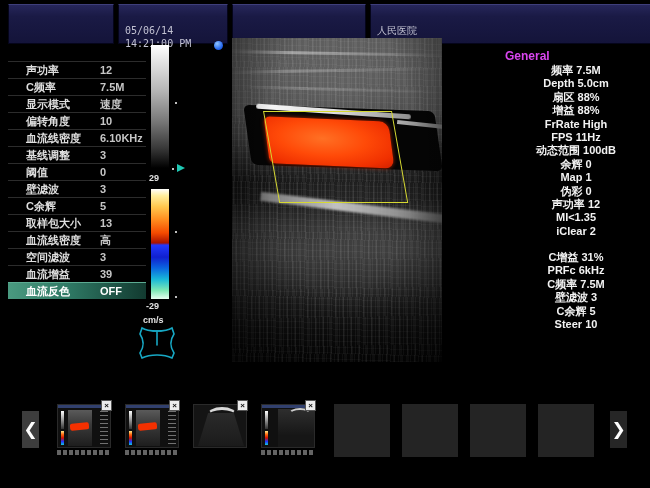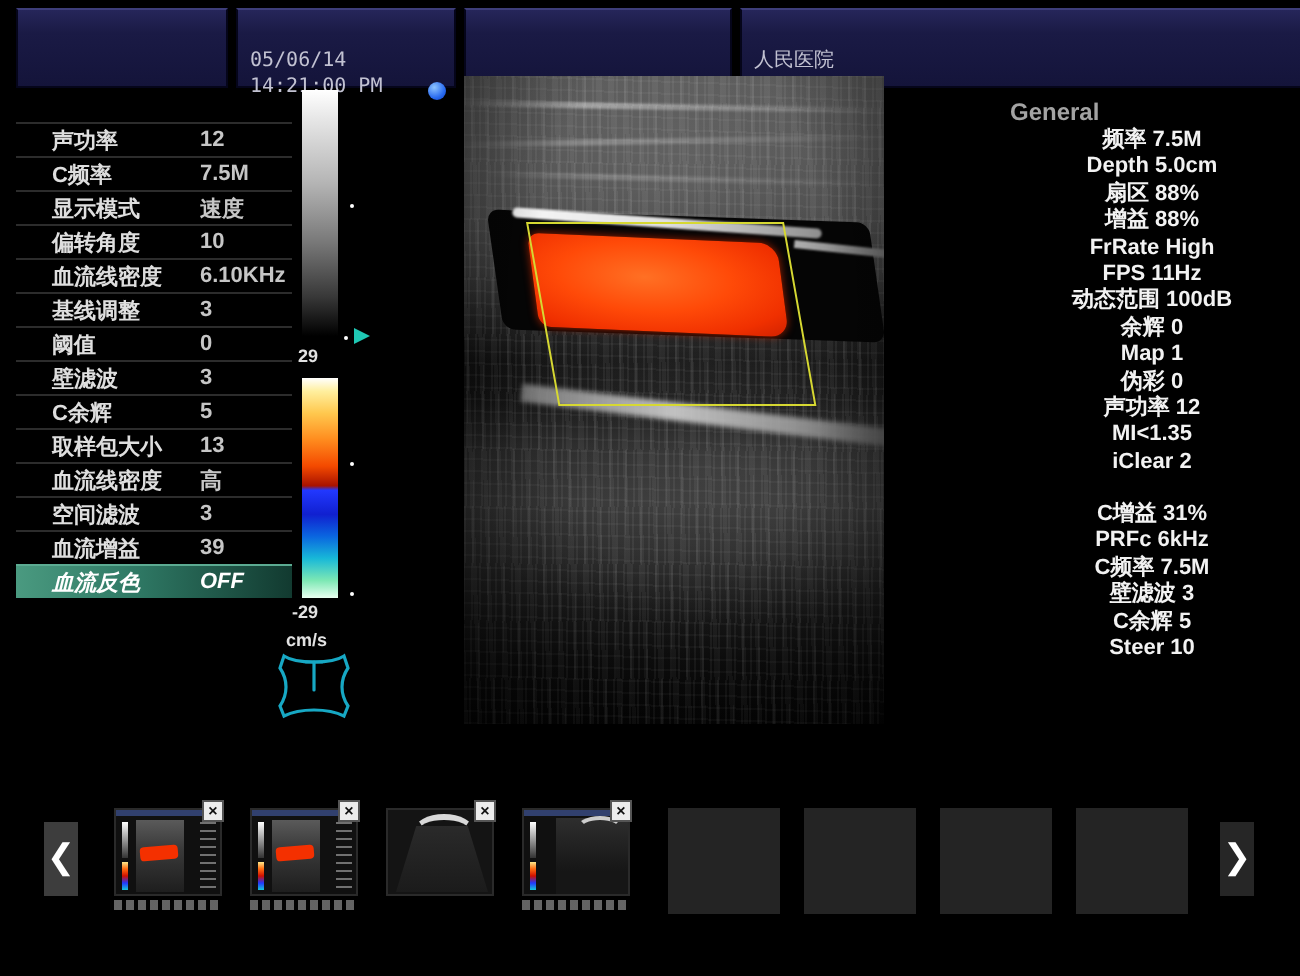--- a/index.html
+++ b/index.html
@@ -17,21 +17,21 @@
   .tb3{left:232px;width:134px;}
   .tb4{left:370px;width:326px;}
 
   
   .lp{position:absolute;left:8px;top:61px;width:138px;}
   .lp-row{height:17px;display:flex;align-items:center;border-top:1px solid #2c2c2c;
           padding-left:18px;box-sizing:border-box;font-size:11px;font-weight:bold;color:#dedede;}
   .lp-row .lbl{white-space:nowrap;}
   .lp-row .val{width:46px;margin-left:auto;color:#c6c6c6;white-space:nowrap;}
   .lp-row.hl{background:linear-gradient(90deg,#4a9a80 0%,#2e7763 45%,#123a30 100%);
-             border-top-color:#5cab92;color:#fff;font-style:italic;}
+             border-top-color:#5cab92;color:#fff;}
   .lp-row.hl .val{color:#fff;}
 
   
   .graybar{left:151px;top:45px;width:18px;height:123px;
            background:linear-gradient(180deg,#ffffff 0%,#e6e6e6 12%,#b4b4b4 38%,#787878 62%,#383838 84%,#000 100%);}
   .colorbar{left:151px;top:189px;width:18px;height:110px;
             background:linear-gradient(180deg,#ffffff 0%,#ffef9e 6%,#ffc84e 16%,#ff8c1e 28%,#f44a00 40%,#a81200 49%,
                        #2238ff 51%,#1020d0 62%,#0a66e0 72%,#18b8d8 82%,#7ce8b4 92%,#e8fff0 100%);}
   .scale-txt{position:absolute;color:#e2e2e2;font:bold 9px/10px "Liberation Sans",sans-serif;text-align:left;}
   .dot{position:absolute;width:2px;height:2px;background:#fff;border-radius:50%;}
@@ -65,21 +65,21 @@
   .flow{left:35px;top:81px;width:124px;height:47px;border-radius:6px 9px 9px 6px;
         background:radial-gradient(ellipse at 45% 42%,#ff7024 0%,#ff4a08 45%,#f03000 78%,#d02000 100%);
         transform:skewX(10deg) rotate(2.5deg);box-shadow:0 0 4px rgba(200,40,0,.8);}
   .wallBottom{left:28px;top:166px;width:200px;height:9px;filter:blur(1.2px);opacity:.9;transform:rotate(7deg);
               background:linear-gradient(90deg,#7e7e7e,#d2d2d2 38%,#9e9e9e 68%,#464646);}
   .roi{left:31px;top:73px;width:127px;height:90px;border:1px solid #d6d832;
        transform:skewX(10deg);transform-origin:0 0;}
   .shade{inset:0;background:radial-gradient(ellipse at 52% 36%, transparent 48%, rgba(0,0,0,.55) 96%);}
 
   
-  .rp-title{position:absolute;left:505px;top:50px;color:#a3a3a3;font:bold 12px/13px "Liberation Sans",sans-serif;text-align:right;}
+  .rp-title{position:absolute;left:505px;top:50px;color:#d946ef;font:bold 12px/13px "Liberation Sans",sans-serif;text-align:right;}
   .rp-list{position:absolute;left:505px;width:142px;}
   .rp-g{top:64px;}
   .rp-c{top:251px;}
   .rp-item{color:#f2f2f2;font:bold 11px/13.4px "Liberation Sans",sans-serif;white-space:nowrap;text-align:center;}
 
   
   .bodymark{position:absolute;left:133px;top:323px;}
 
   
   .strip-btn{position:absolute;top:411px;width:17px;height:37px;border:none;padding:0;cursor:pointer;

